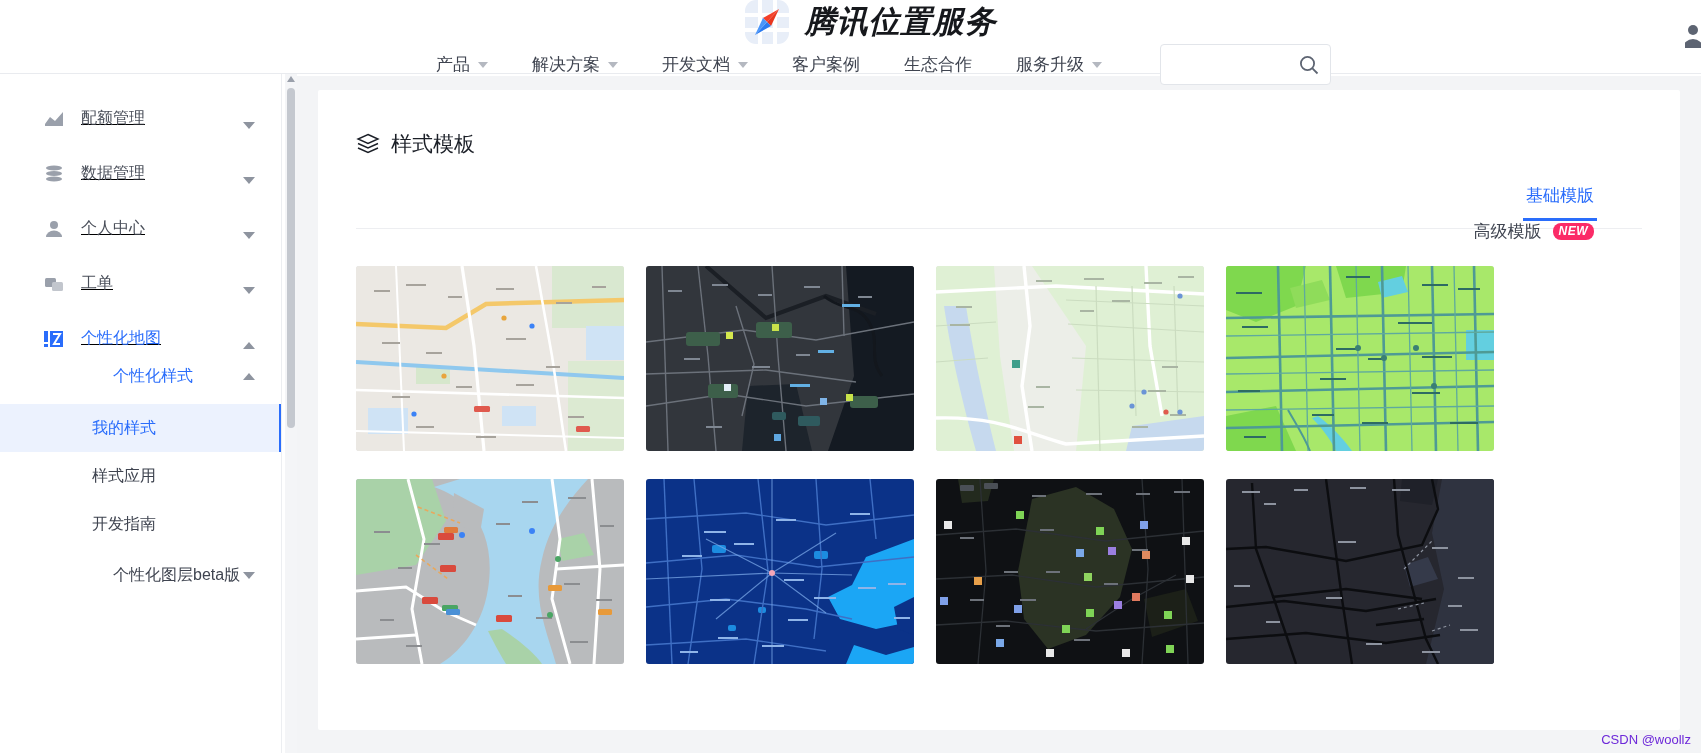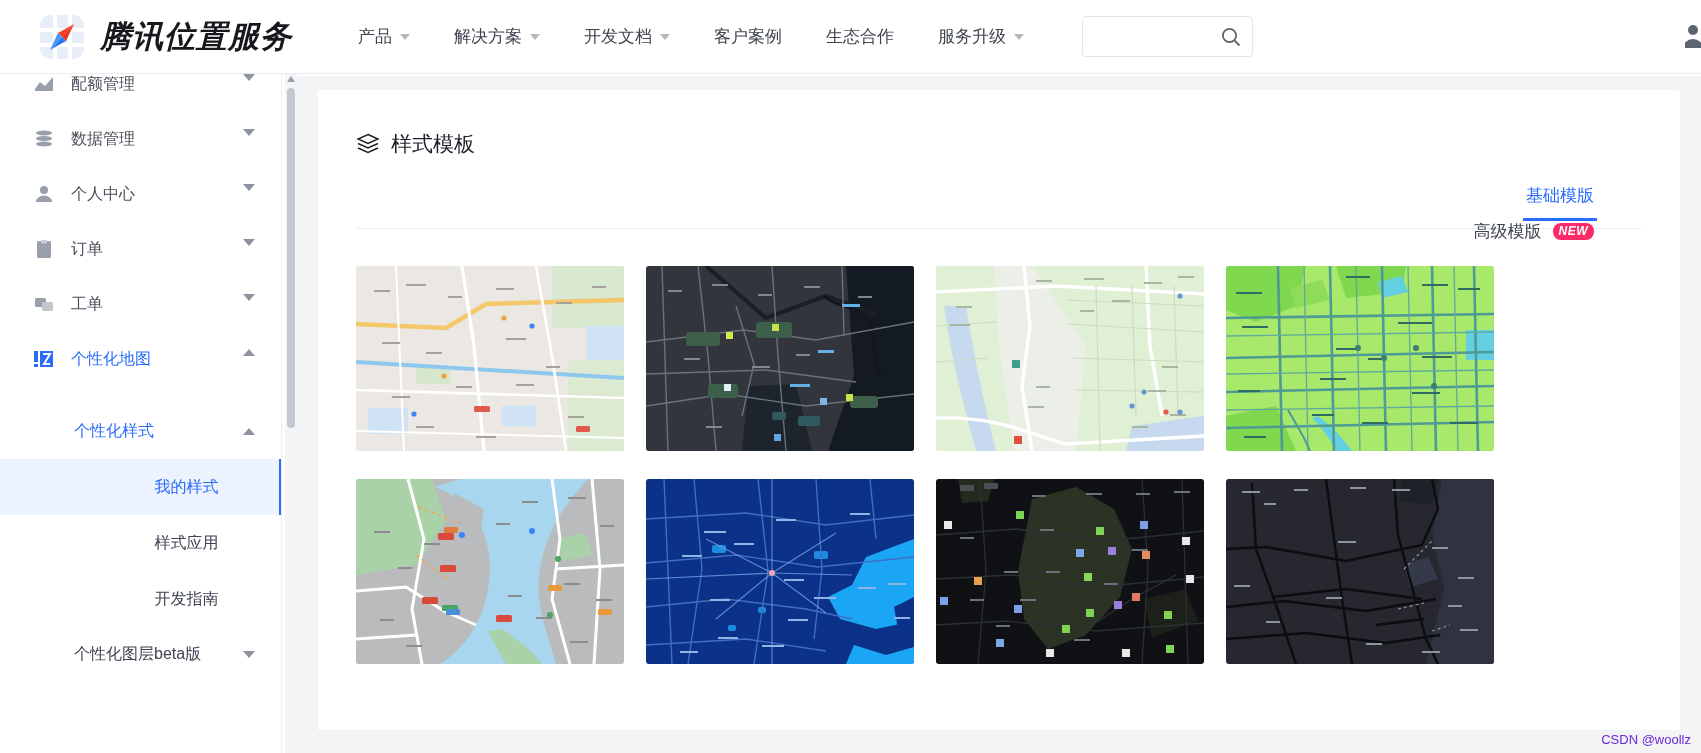--- a/index.html
+++ b/index.html
@@ -13,20 +13,21 @@
   }
 
   
   .topbar {
     position: absolute; left: 0; top: 0;
     width: 1701px; height: 74px;
     background: #ffffff;
     border-bottom: 1px solid #e9ebef;
     display: flex; align-items: center;
     z-index: 30;
+    flex-direction: column;
   }
   .brand {
     display: flex; align-items: center;
     margin-left: 40px;
   }
   .logo-mark {
     width: 44px; height: 44px;
     border-radius: 11px;
     background: #e8eef8;
     position: relative;
@@ -100,24 +101,25 @@
   .sidebar {
     position: absolute; left: 0; top: 74px;
     width: 282px; height: 679px;
     background: #ffffff;
     border-right: 1px solid #eceef1;
     overflow: hidden;
     z-index: 20;
   }
   .side-item {
     height: 55px;
-    display: flex; align-items: flex-start;
-    padding: 0 26px 0 34px;
+    display: flex; align-items: flex-end;
+    padding: 0 26px 0 44px;
     cursor: pointer;
     position: relative;
+    text-decoration: underline;
   }
   .side-item .s-ico {
     width: 20px; height: 20px;
     margin-right: 17px;
     flex: none;
     display: flex; align-items: center; justify-content: center;
   }
   .side-item .s-label {
     font-size: 16px;
     color: #4a4f5a;
@@ -131,44 +133,44 @@
     border-right: 6px solid transparent;
   }
   .side-item .s-caret.down { border-top: 7px solid #8e949f; }
   .side-item .s-caret.up { border-bottom: 7px solid #8e949f; }
 
   .side-sub {
     height: 55px;
     display: flex; align-items: center;
     padding: 0 26px 0 74px;
     cursor: pointer;
+    margin-left: 39px;
   }
   .side-sub .s-label { font-size: 16px; color: #2a6dfb; white-space: nowrap; }
   .side-sub .s-caret {
     margin-left: auto;
     width: 0; height: 0;
     border-left: 6px solid transparent;
     border-right: 6px solid transparent;
     border-bottom: 7px solid #8e949f;
   }
   .side-sub.gray .s-label { color: #3f4450; }
   .side-sub.gray .s-caret {
     border-bottom: none;
     border-top: 7px solid #8e949f;
   }
 
   .side-leaf {
-    height: 56px;
+    height: 48px;
     display: flex; align-items: center;
     padding-left: 92px;
     cursor: pointer;
     font-size: 16px;
     color: #3f4450;
     position: relative;
-    justify-content: center;
   }
   .side-leaf.active {
     background: #ecf2fe;
     color: #2a6dfb;
   }
   .side-leaf.active::after {
     content: "";
     position: absolute; right: 0; top: 0;
     width: 2px; height: 100%;
     background: #2a6dfb;
@@ -367,30 +369,20 @@
     <span class="s-ico">
       <svg width="20" height="20" viewBox="0 0 20 20">
         <circle cx="10" cy="6" r="4" fill="#9aa0ab"></circle>
         <path d="M2 18 a8 6.5 0 0 1 16 0 z" fill="#9aa0ab"></path>
       </svg>
     </span>
     <span class="s-label">个人中心</span>
     <span class="s-caret down"></span>
   </div>
 
-  <div class="side-item">
-    <span class="s-ico">
-      <svg width="20" height="20" viewBox="0 0 20 20">
-        <rect x="3" y="2" width="14" height="17" rx="1.5" fill="#9aa0ab"></rect>
-        <rect x="7" y="1" width="6" height="3.5" rx="1" fill="#c8ccd3"></rect>
-      </svg>
-    </span>
-    <span class="s-label">订单</span>
-    <span class="s-caret down"></span>
-  </div>
 
   <div class="side-item">
     <span class="s-ico">
       <svg width="20" height="20" viewBox="0 0 20 20">
         <rect x="1" y="4" width="11" height="9" rx="1.5" fill="#9aa0ab"></rect>
         <rect x="8" y="8" width="11" height="9" rx="1.5" fill="#c2c6cd"></rect>
       </svg>
     </span>
     <span class="s-label">工单</span>
     <span class="s-caret down"></span>

